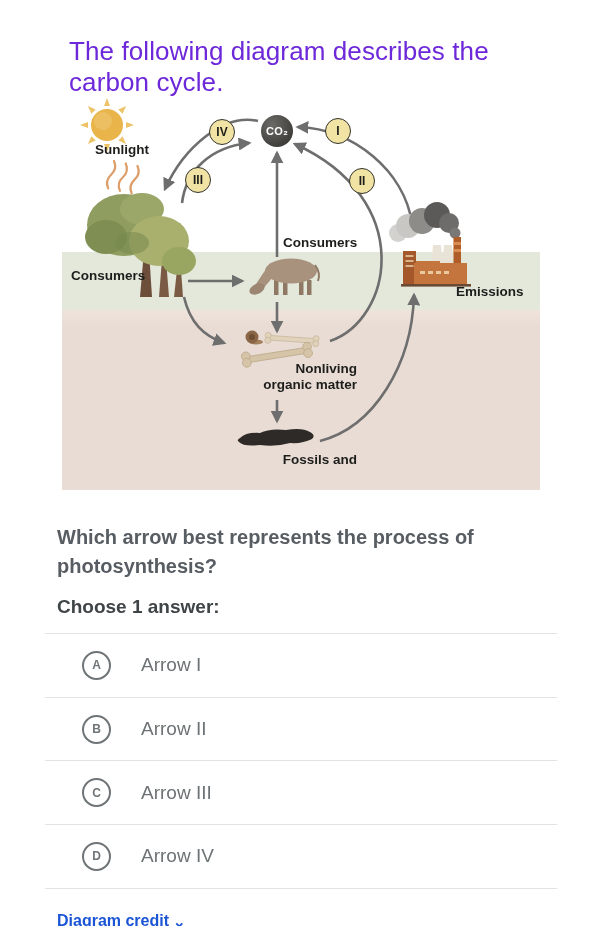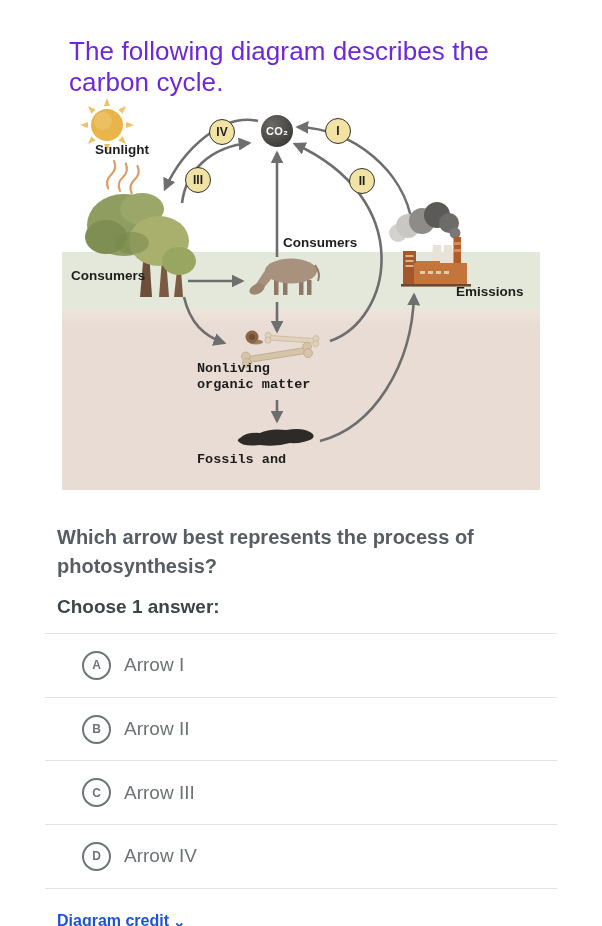--- a/index.html
+++ b/index.html
@@ -12,21 +12,21 @@
     position:absolute;left:69px;top:36px;width:500px;
     font-size:26px;color:#6d28d9;letter-spacing:.1px;
   }
   
   .diagram{position:absolute;left:62px;top:75px;width:478px;height:415px;}
   .band-green{position:absolute;left:0;top:177px;width:478px;height:58px;background:#e3e8db;}
   .band-soil{position:absolute;left:0;top:235px;width:478px;height:180px;
     background:linear-gradient(#efe4dc 0px,#e8dcd4 16px);}
   svg.scene{position:absolute;left:0;top:0;}
   .dlabel{position:absolute;font-size:13.5px;font-weight:bold;color:#1d1d1b;white-space:nowrap;}
-  .dlabel.center{white-space:normal;text-align:left;line-height:15.5px;font-family:Liberation Mono, monospace;}
+  .dlabel.center{white-space:normal;text-align:right;line-height:15.5px;}
   .badge{
     position:absolute;width:26px;height:26px;border-radius:50%;
     background:#f1e3a4;border:1.6px solid #33322c;box-sizing:border-box;
     display:flex;align-items:center;justify-content:center;
     font-size:12px;font-weight:bold;color:#1c1c1a;
   }
   .co2{
     position:absolute;left:199px;top:40px;width:32px;height:32px;border-radius:50%;
     background:radial-gradient(circle at 35% 30%, #6b6a67, #403f3c 72%);
     display:flex;align-items:center;justify-content:center;
@@ -46,21 +46,21 @@
   .option{
     height:63.7px;border-top:1px solid #e3e3e3;box-sizing:border-box;
     display:flex;align-items:center;padding-left:37px;cursor:pointer;
   }
   .options .final-divider{height:0;border-top:1px solid #e3e3e3;}
   .radio{
     width:29px;height:29px;border-radius:50%;border:2px solid #6e7477;box-sizing:border-box;
     display:flex;align-items:center;justify-content:center;flex:0 0 auto;
     font-size:12px;font-weight:bold;color:#6e7477;background:#fff;
   }
-  .opt-label{margin-left:13px;font-size:19px;color:#6d7275;}
+  .opt-label{margin-left:30px;font-size:19px;color:#6d7275;}
   
   .credit{
     position:absolute;left:57px;top:911px;
     font-size:16px;font-weight:bold;color:#1b55d6;line-height:19px;
     text-decoration:none;display:flex;align-items:flex-start;gap:4px;cursor:pointer;
   }
   .credit .chev{font-weight:bold;font-size:15px;transform:translateY(1px);}
 </style>
 </head>
 <body>

